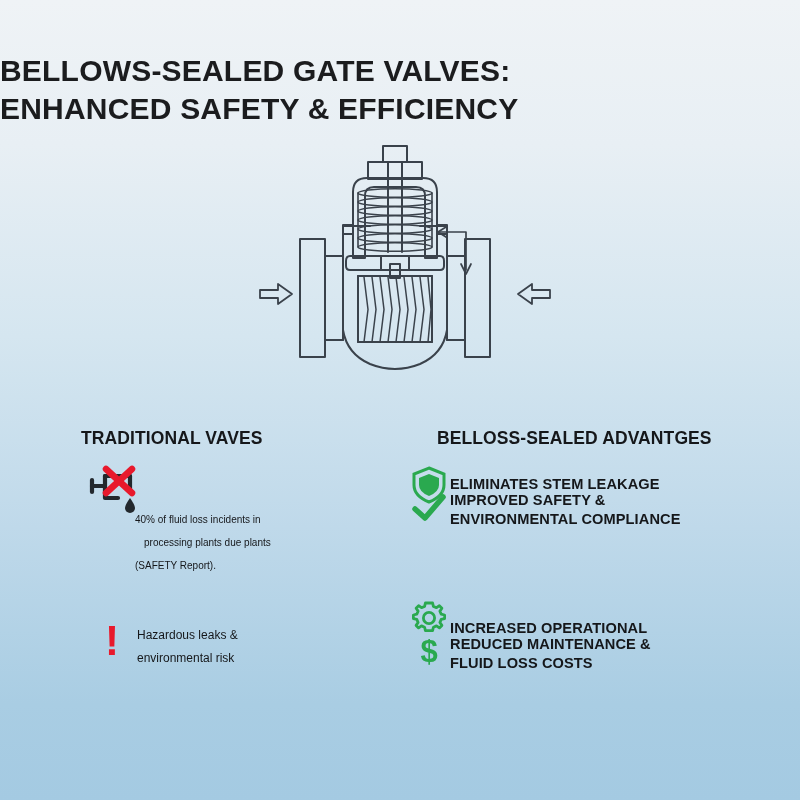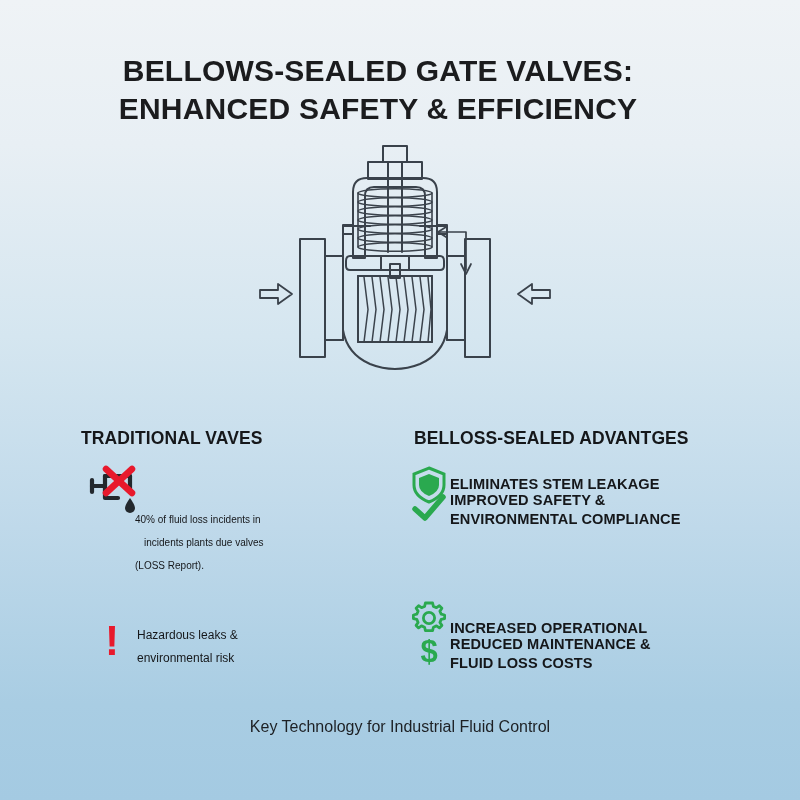--- a/index.html
+++ b/index.html
@@ -21,21 +21,21 @@
     box-sizing: border-box;
     overflow: hidden;
   }
 
   
   #title-block {
     position: absolute;
     top: 52px;
     left: 0;
     width: 756px;
-    text-align: center;
+    text-align: left;
   }
   .title-line {
     font-size: 30px;
     font-weight: bold;
     letter-spacing: 0.2px;
     color: #1b1c1e;
     line-height: 38px;
     white-space: nowrap;
   }
 
@@ -52,21 +52,21 @@
   
   .column-heading {
     position: absolute;
     font-size: 17.5px;
     font-weight: bold;
     color: #15171a;
     letter-spacing: 0.1px;
     white-space: nowrap;
   }
   #traditional-heading { top: 428px; left: 81px; }
-  #advantages-heading  { top: 428px; left: 414px; }
+  #advantages-heading  { top: 428px; left: 437px; }
 
   
   #faucet-icon-wrap {
     position: absolute;
     top: 458px;
     left: 84px;
     width: 66px;
     height: 62px;
   }
   #stat-text {
@@ -261,22 +261,22 @@
       <path d="M46 40 q-5 7 -5 10 a5 5 0 0 0 10 0 q0 -3 -5 -10 Z" fill="#23282d"></path>
       <g stroke="#e8192c" stroke-width="6.5" stroke-linecap="round">
         <line x1="22" y1="11" x2="48" y2="35"></line>
         <line x1="48" y1="11" x2="22" y2="35"></line>
       </g>
     </svg>
   </div>
 
   <div id="stat-text">
     <div>40% of fluid loss incidents in</div>
-    <div class="l2">incidents plants due valves</div>
-    <div>(LOSS Report).</div>
+    <div class="l2">processing plants due plants</div>
+    <div>(SAFETY Report).</div>
   </div>
 
   <div id="alert-icon">!</div>
 
   <div id="hazard-text">
     <div>Hazardous leaks &amp;</div>
     <div>environmental risk</div>
   </div>
 
   <div class="column-heading" id="advantages-heading">BELLOSS-SEALED ADVANTGES</div>
@@ -323,15 +323,14 @@
   <div class="advantage-row" id="advantage-row-3">
     <div class="advantage-icon">
       <span class="dollar-glyph">$</span>
     </div>
     <div class="advantage-label">
       <div>REDUCED MAINTENANCE &amp;</div>
       <div>FLUID LOSS COSTS</div>
     </div>
   </div>
 
-  <div id="footer-tagline">Key Technology for Industrial Fluid Control</div>
 
 </div>
 
 </body></html>

